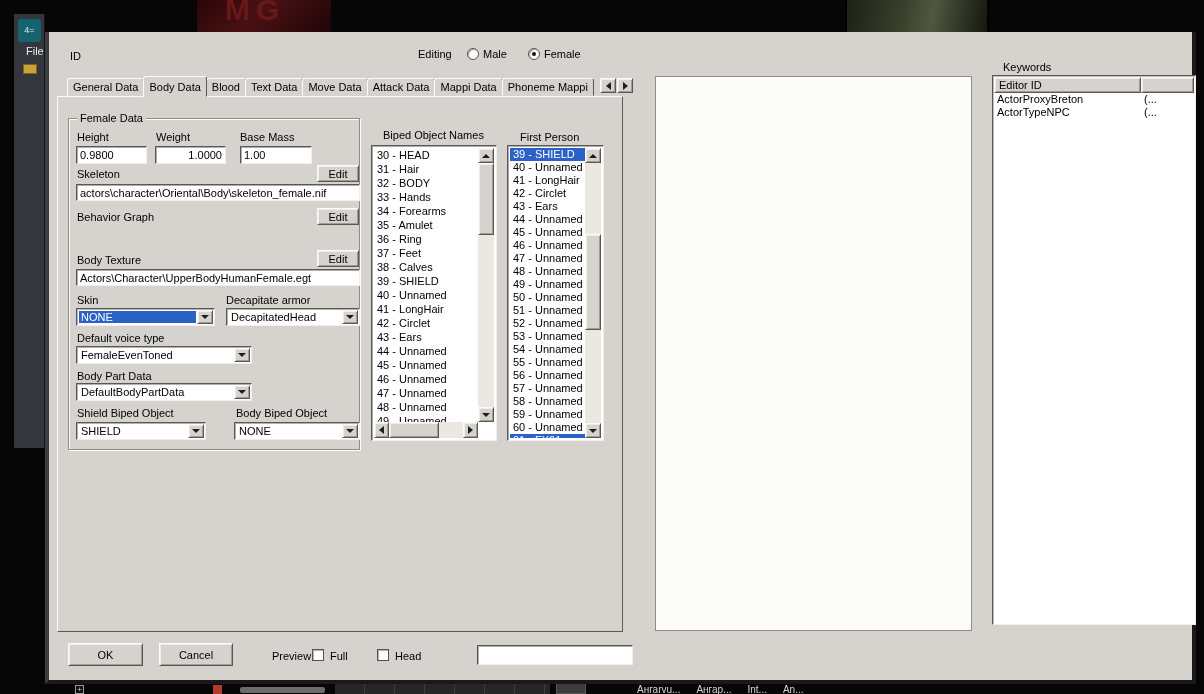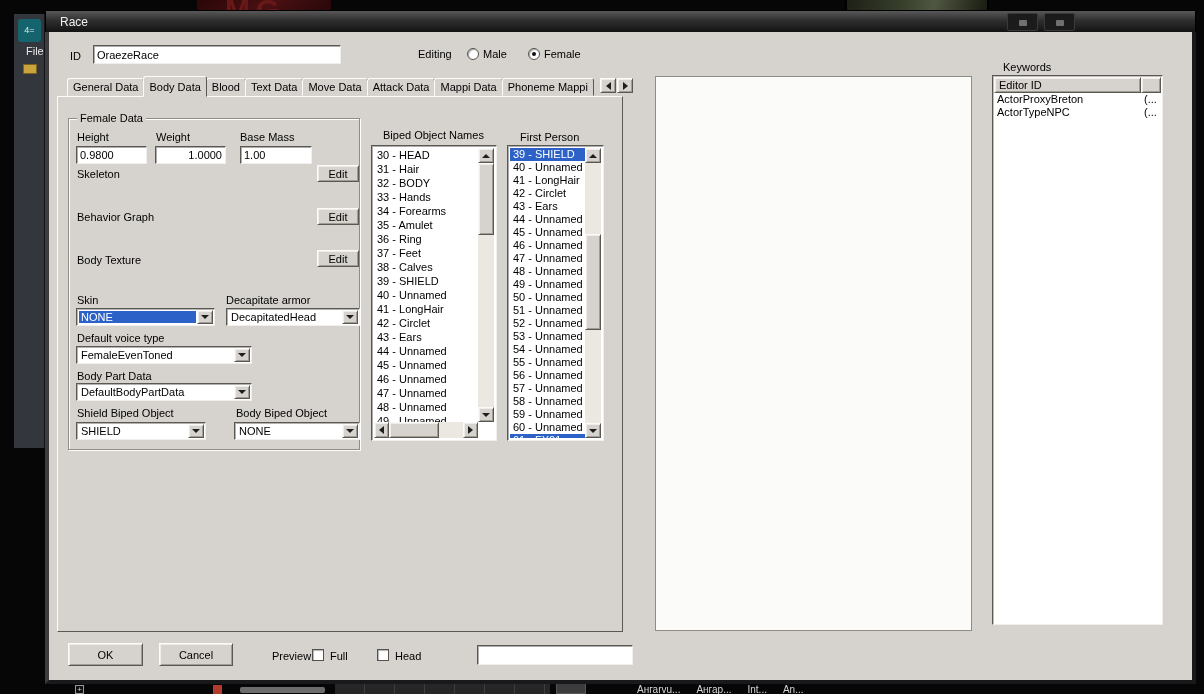--- a/index.html
+++ b/index.html
@@ -135,34 +135,24 @@
 <div class="tb-btnfrag"></div>
 <div class="cyr-frags">
 
 <span class="frag">Ангаrvu...</span>
     <span class="frag">Ангар...</span>
     <span class="frag">Int...</span>
     <span class="frag">An...</span>
   </div>
 
 <div class="dialog">
-  <div class="titlebar">
-    <span class="title-text">Race</span>
-    <div class="tbtn" style="left:961px">
-        <span class="tbtn-glyph"></span>
-      </div>
-    <div class="tbtn" style="left:998px">
-        <span class="tbtn-glyph"></span>
-      </div>
-  </div>
 
   <div class="dlgbody">
 
     <span class="lbl" style="left:21px;top:18px">ID</span>
-    <input class="field" style="left: 44px; top: 13px; width: 248px; height: 19px;" value="OraezeRace">
     <span class="lbl" style="left:369px;top:16px">Editing</span>
     <span class="radio" style="left:418px;top:16px"></span>
     <span class="lbl" style="left:434px;top:16px">Male</span>
     <span class="radio checked" style="left:479px;top:16px"></span>
     <span class="lbl" style="left:495px;top:16px">Female</span>
 
     <div class="tabstrip">
 
     <div class="tab">General Data</div>
         <div class="tab selected">Body Data</div>
@@ -189,26 +179,28 @@
 
         <span class="lbl" style="left:8px;top:12px">Height</span>
         <span class="lbl" style="left:87px;top:12px">Weight</span>
         <span class="lbl" style="left:171px;top:12px">Base Mass</span>
         <input class="field" style="left: 7px; top: 27px; width: 71px; height: 18px;" value="0.9800">
         <input class="field" style="left: 86px; top: 27px; width: 71px; height: 18px; text-align: right;" value="1.0000">
         <input class="field" style="left: 171px; top: 27px; width: 72px; height: 18px;" value="1.00">
 
         <span class="lbl" style="left:8px;top:49px">Skeleton</span>
         <div class="btn" style="left:248px;top:46px;width:42px;height:17px">Edit</div>
+        <input class="field" style="left: 7px; top: 65px; width: 284px; height: 17px;" value="actors\character\Oriental\Body\skeleton_female.nif">
 
         <span class="lbl" style="left:8px;top:92px">Behavior Graph</span>
         <div class="btn" style="left:248px;top:89px;width:42px;height:17px">Edit</div>
 
         <span class="lbl" style="left:8px;top:135px">Body Texture</span>
         <div class="btn" style="left:248px;top:131px;width:42px;height:17px">Edit</div>
+        <input class="field" style="left: 7px; top: 150px; width: 284px; height: 17px;" value="Actors\Character\UpperBodyHumanFemale.egt">
 
         <span class="lbl" style="left:8px;top:175px">Skin</span>
         <span class="lbl" style="left:157px;top:175px">Decapitate armor</span>
         <div class="combo" style="left:7px;top:189px;width:139px">
           <div class="combo-field hl">NONE</div>
           <div class="combo-btn">
               <span class="tri-down"></span>
             </div>
         </div>
         <div class="combo" style="left:157px;top:189px;width:134px">
@@ -331,21 +323,21 @@
           <div class="sb-btn" style="bottom:0">
               <span class="tri-down"></span>
             </div>
         </div>
       </div>
     </div>
 
     <div class="preview-panel"></div>
 
     <span class="lbl" style="left:954px;top:29px">Keywords</span>
-    <div class="kwlv" style="left:943px;top:43px;width:171px;height:550px">
+    <div class="kwlv" style="left:943px;top:43px;width:204px;height:550px">
       <div class="lv-header">
         <div class="lv-hcell" style="width:147px">Editor ID</div>
         <div class="lv-hcell lv-hcell2"></div>
       </div>
       <div class="kw-rows">
 
       <div class="kw-row">
             <span class="kw-name">ActorProxyBreton</span>
             <span class="kw-extra">(...</span>
           </div>

